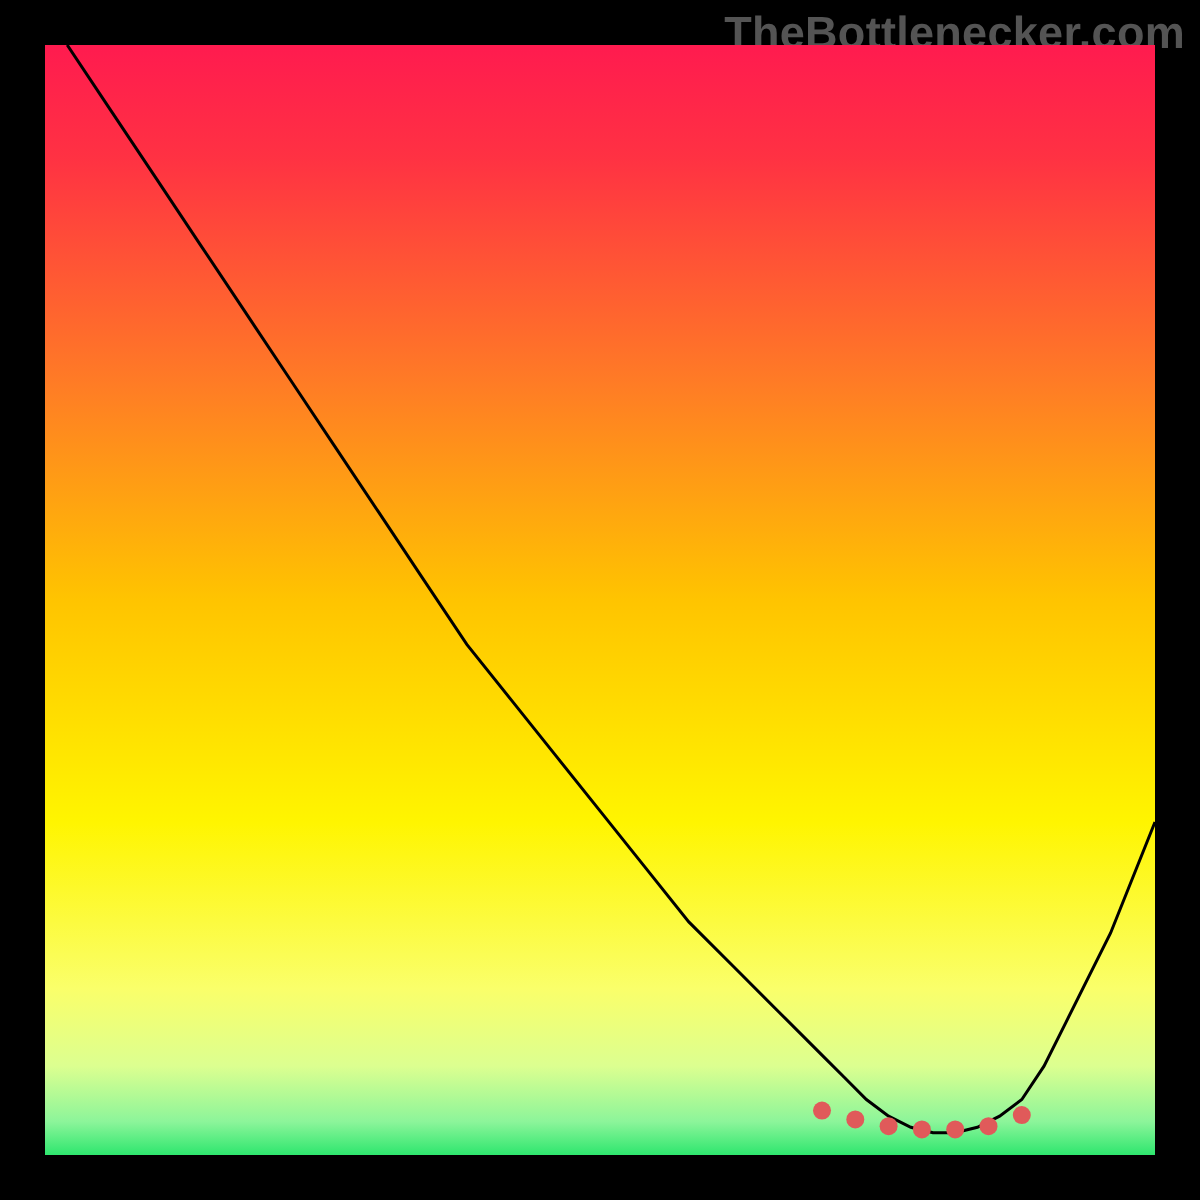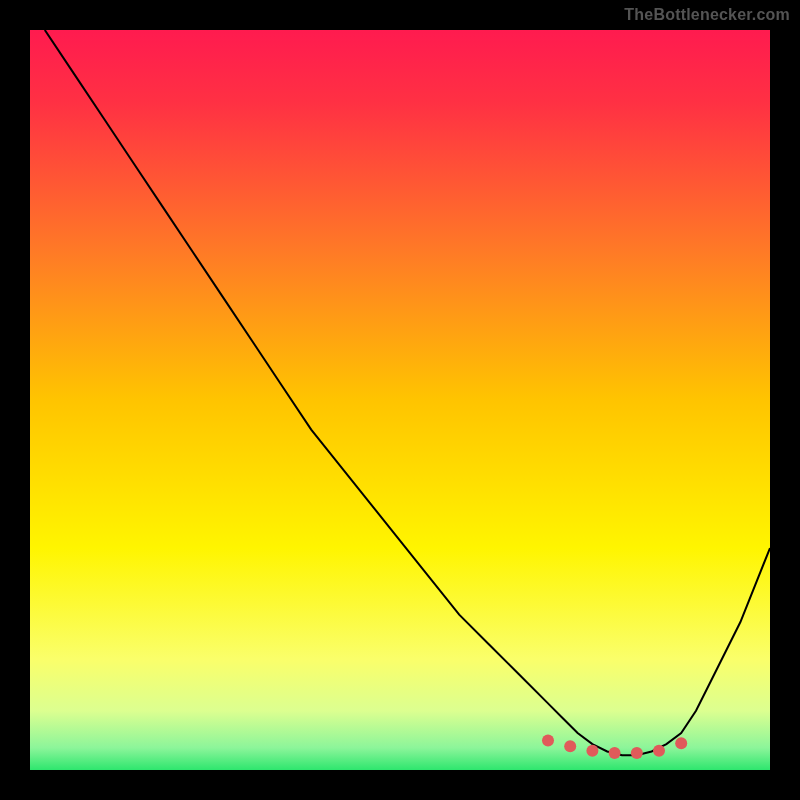--- a/index.html
+++ b/index.html
@@ -14,21 +14,21 @@
   .stage {
     position: relative;
     width: 800px;
     height: 800px;
   }
   .watermark {
     position: absolute;
     top: 6px;
     right: 10px;
     color: #545454;
-    font-size: 16px;
+    font-size: 30px;
     font-weight: 600;
     letter-spacing: 0.2px;
     user-select: none;
   }
   svg.plot {
     position: absolute;
     left: 30px;
     top: 30px;
     width: 740px;
     height: 740px;

